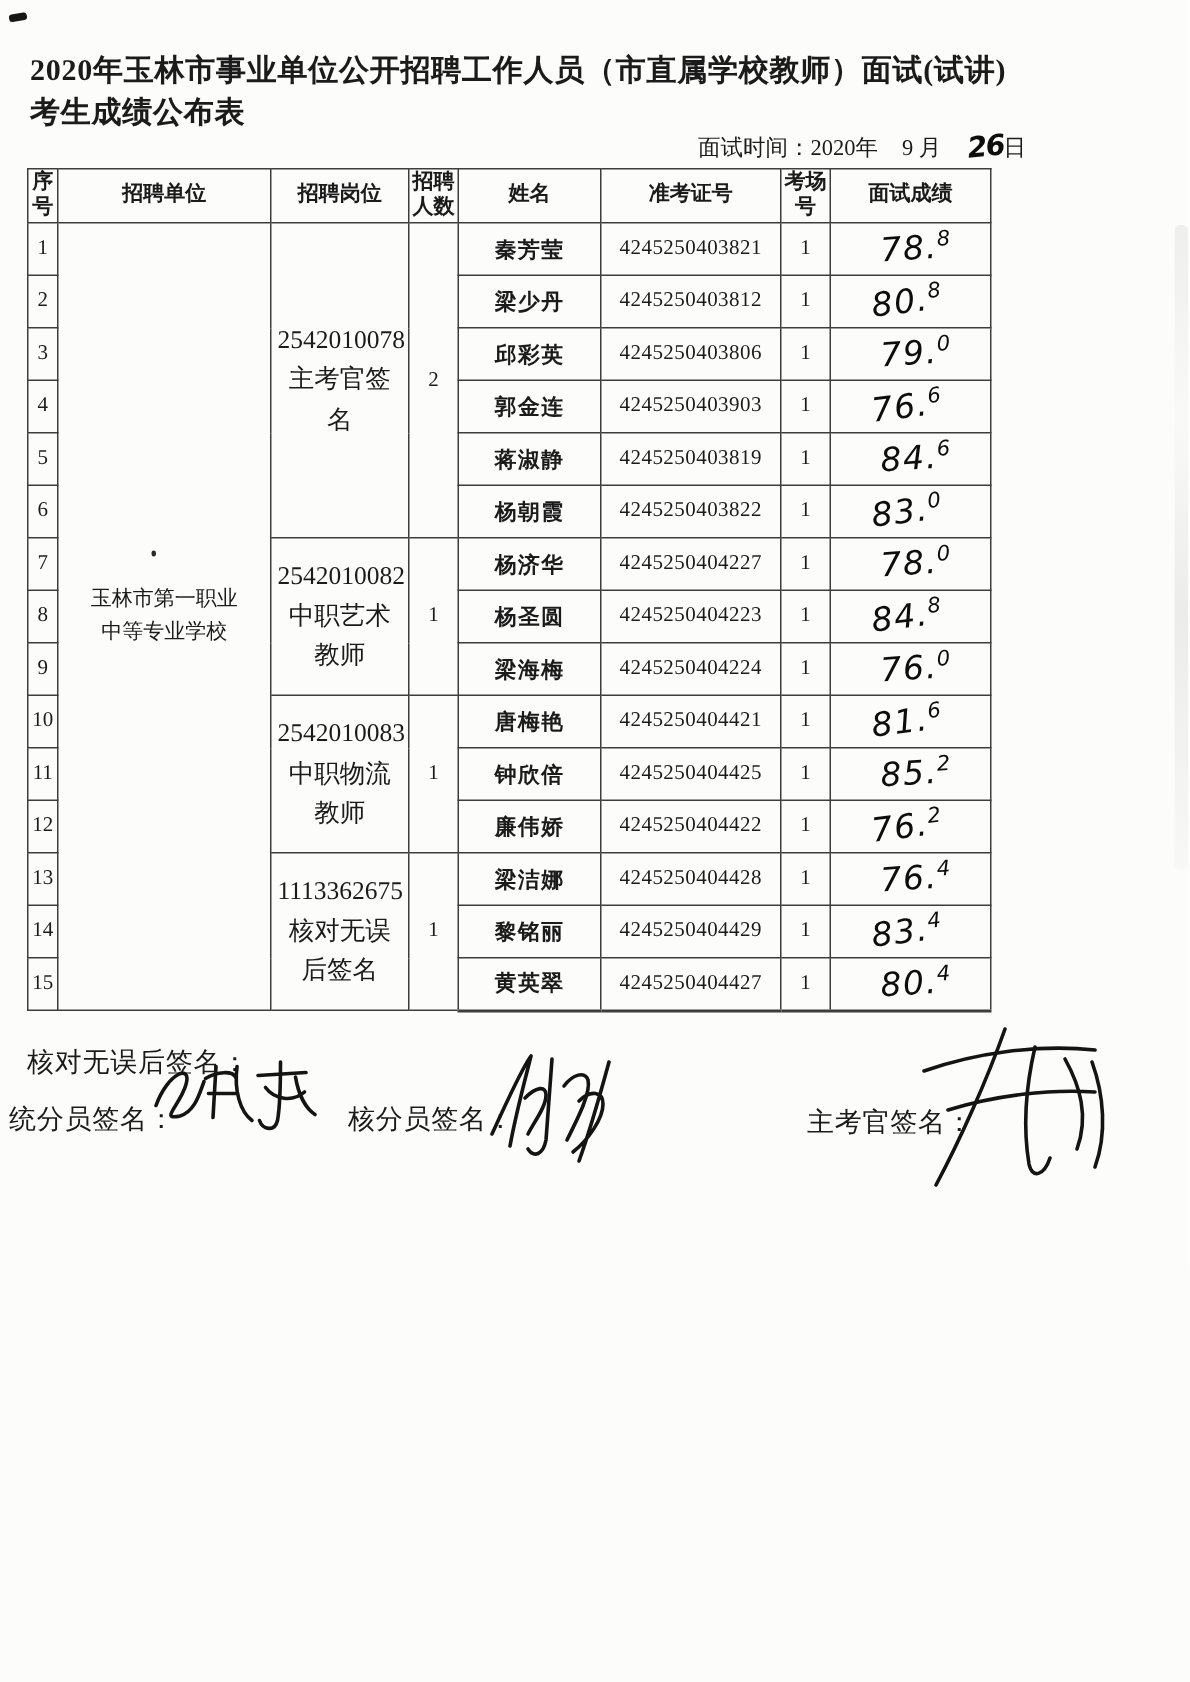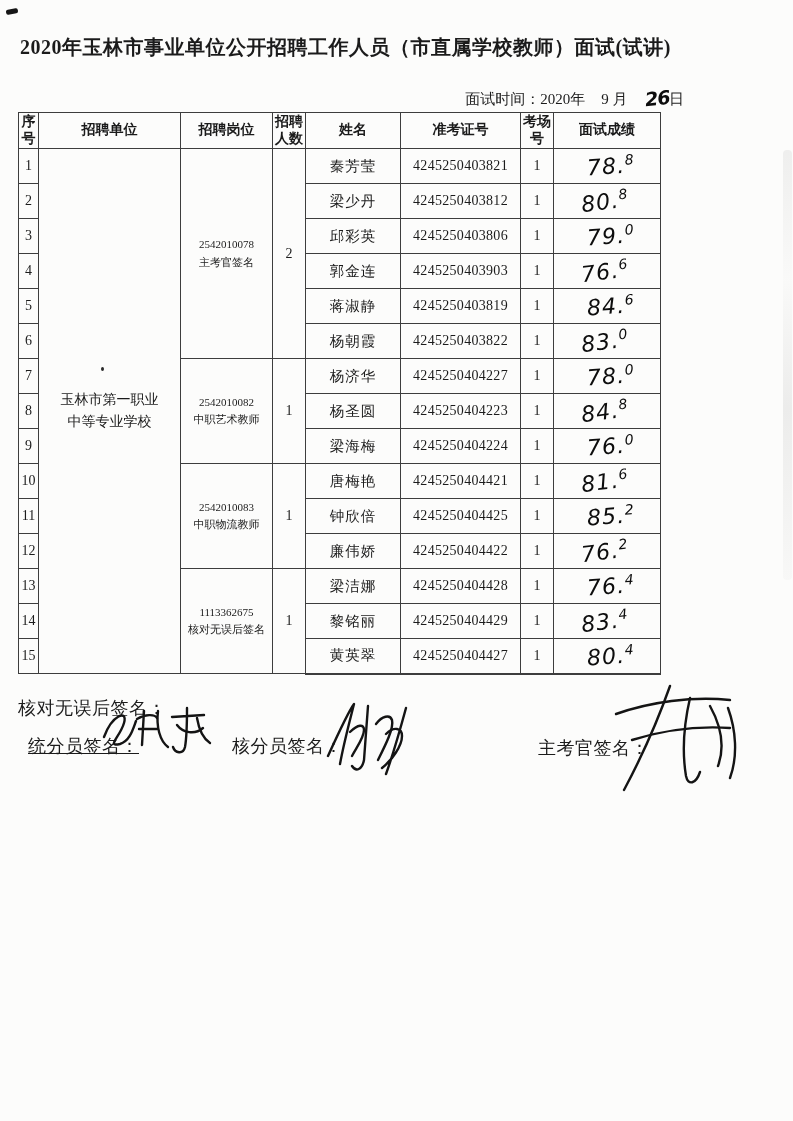--- a/index.html
+++ b/index.html
@@ -24,22 +24,22 @@
 
   table.score-table { position:absolute; left:18px; top:112px; width:642px;
     border-collapse:collapse; table-layout:fixed; }
   .score-table th, .score-table td { border:1px solid #3d3d3d; text-align:center;
     vertical-align:middle; padding:0; }
   .score-table thead tr { height:36px; }
   .score-table tbody tr { height:35px; }
   .score-table th { font-size:14px; font-weight:bold; line-height:1.15; padding:1px 0; }
   .score-table td { font-size:14px; }
   td.unit-cell { line-height:1.55; padding:0 16px; position:relative; }
-  td.pos-cell  { font-size:11px; line-height:1.55; padding:0 4px; }
-  td.name-cell { font-size:14.5px; letter-spacing:1px; }
+  td.pos-cell  { font-size:17px; line-height:1.55; padding:0 4px; }
+  td.name-cell { font-size:14.5px; letter-spacing:1px;font-weight:bold; }
   td.ticket-cell { letter-spacing:.3px; }
   .heavy-bottom { border-bottom-width:2px !important; }
   .stray-dot { position:absolute; left:62px; top:218px; width:3px; height:4px;
     background:#2a2a2a; border-radius:50%; }
 
   .hw { font-family:"DejaVu Sans",sans-serif; font-style:italic; font-size:22px;
     display:inline-block; transform:rotate(-5deg); color:#0d0d0d; letter-spacing:1px; }
   .hw sup { font-size:14px; vertical-align:8px; letter-spacing:0; }
   .score-table tbody tr:nth-child(odd)  .hw { transform:rotate(-4deg) translateX(3px); }
   .score-table tbody tr:nth-child(even) .hw { transform:rotate(-7deg) translateX(-3px); }
@@ -52,20 +52,21 @@
 </head>
 <body>
 
 <div class="page">
 
   <div class="corner-mark"></div>
   <div class="edge-smudge"></div>
 
   <div class="title-wrap">
     <div>2020年玉林市事业单位公开招聘工作人员（市直属学校教师）面试(试讲)</div>
+    <div>考生成绩公布表</div>
   </div>
 
   <div class="meta">
     <span>面试时间：2020年</span><span class="m-month">9 月</span><span class="hw-day">26</span><span>日</span>
   </div>
 
   <table class="score-table">
     <colgroup>
       <col style="width:20px">
         <col style="width:142px">
@@ -212,21 +213,21 @@
         <td class="no-cell">15</td>
         <td class="name-cell heavy-bottom">黄英翠</td>
         <td class="ticket-cell heavy-bottom">4245250404427</td>
         <td class="room-cell heavy-bottom">1</td>
         <td class="score-cell heavy-bottom"><span class="hw"><span>80.</span><sup>4</sup></span></td>
       </tr>
     </tbody>
   </table>
 
   <div class="footer-label" style="left:18px; top:696px;">核对无误后签名：</div>
-  <div class="footer-label" style="left:28px; top:734px;text-decoration:underline;">统分员签名：</div>
+  <div class="footer-label" style="left:6px; top:734px;">统分员签名：</div>
   <div class="footer-label" style="left:232px; top:734px;">核分员签名：</div>
   <div class="footer-label" style="left:538px; top:736px;">主考官签名：</div>
 
   <svg class="sig" style="left:98px; top:703px;" width="118" height="58" viewBox="0 0 118 58">
     <path d="M6,34 C14,12 30,6 26,20 C22,34 8,44 22,41 C32,38 35,26 38,18"></path>
     <path d="M46,8 L44,42 M39,16 C47,11 57,11 59,15 M41,26 L59,26"></path>
     <path d="M60,8 C58,24 62,38 70,44"></path>
     <path d="M74,14 L106,12 M89,5 C89,19 89,33 87,44 C85,52 77,50 75,44"></path>
     <path d="M79,22 C85,30 97,32 105,25 M99,15 C101,27 106,36 112,40"></path>
   </svg>

